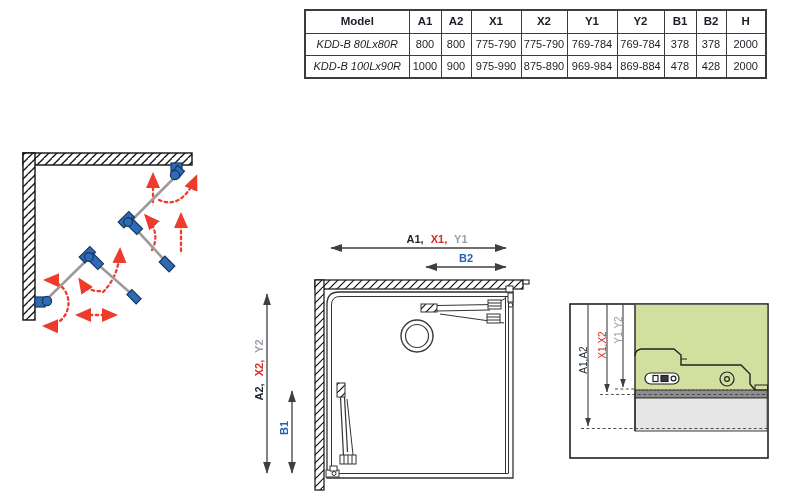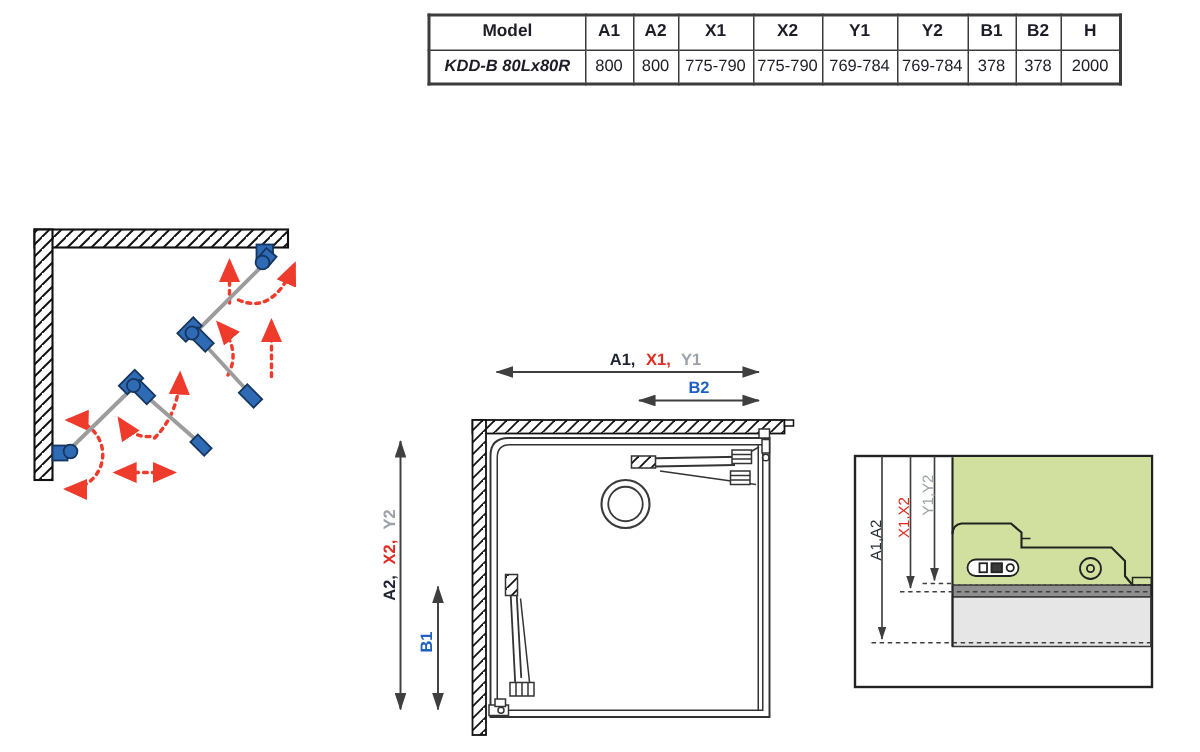--- a/index.html
+++ b/index.html
@@ -1,28 +1,28 @@
 <!DOCTYPE html>
 <html><head>
 <meta charset="utf-8">
 <style>
   html,body{margin:0;padding:0;background:#fff;}
   body{width:800px;height:501px;position:relative;overflow:hidden;
        font-family:"Liberation Sans",sans-serif;}
   .canvas{position:absolute;inset:0;background:#fff;}
 
   
-  table.spec{position:absolute;left:285px;top:9px;border-collapse:collapse;
+  table.spec{position:absolute;left:304px;top:9px;border-collapse:collapse;
              table-layout:fixed;background:#fff;}
   table.spec{border:2.5px solid #3c3c3c;}
   table.spec th,table.spec td{border:1.6px solid #3c3c3c;text-align:center;
              vertical-align:middle;padding:0 2px;font-size:11px;color:#1d1d27;
              height:21px;line-height:1;white-space:nowrap;overflow:hidden;}
   table.spec th{font-weight:bold;font-size:11.5px;height:22px;}
-  td.model{font-weight:bold;font-style:italic;font-size:11px;}
+  td.model{font-weight:normal;font-style:italic;font-size:11px;}
   .c-dark{color:#1d1d27;}
   .c-red{color:#e02b21;}
   .c-gray{color:#9aa1a9;}
   .c-blue{color:#1f5fc1;}
 
   svg text{font-family:"Liberation Sans",sans-serif;}
   .dimlabel{font-size:11px;font-weight:bold;}
   .dimlabel-sm{font-size:10px;font-weight:normal;}
 </style>
 </head>
@@ -63,20 +63,32 @@
           <td>800</td>
           <td>800</td>
           <td>775-790</td>
           <td>775-790</td>
           <td>769-784</td>
           <td>769-784</td>
           <td>378</td>
           <td>378</td>
           <td>2000</td>
         </tr>
+        <tr>
+          <td class="model">KDD-B 100Lx90R</td>
+          <td>1000</td>
+          <td>900</td>
+          <td>975-990</td>
+          <td>875-890</td>
+          <td>969-984</td>
+          <td>869-884</td>
+          <td>478</td>
+          <td>428</td>
+          <td>2000</td>
+        </tr>
       </tbody>
   </table>
 
   <svg style="position:absolute;left:20px;top:150px" width="182" height="196" viewBox="0 0 182 196">
     <defs>
       <pattern id="hatch1" patternUnits="userSpaceOnUse" width="8" height="8">
         <rect width="8" height="8" fill="#fff"></rect>
         <path d="M-1,9 L9,-1" stroke="#111" stroke-width="1.3"></path>
         <path d="M3,13 L13,3" stroke="#111" stroke-width="1.3"></path>
       </pattern>

